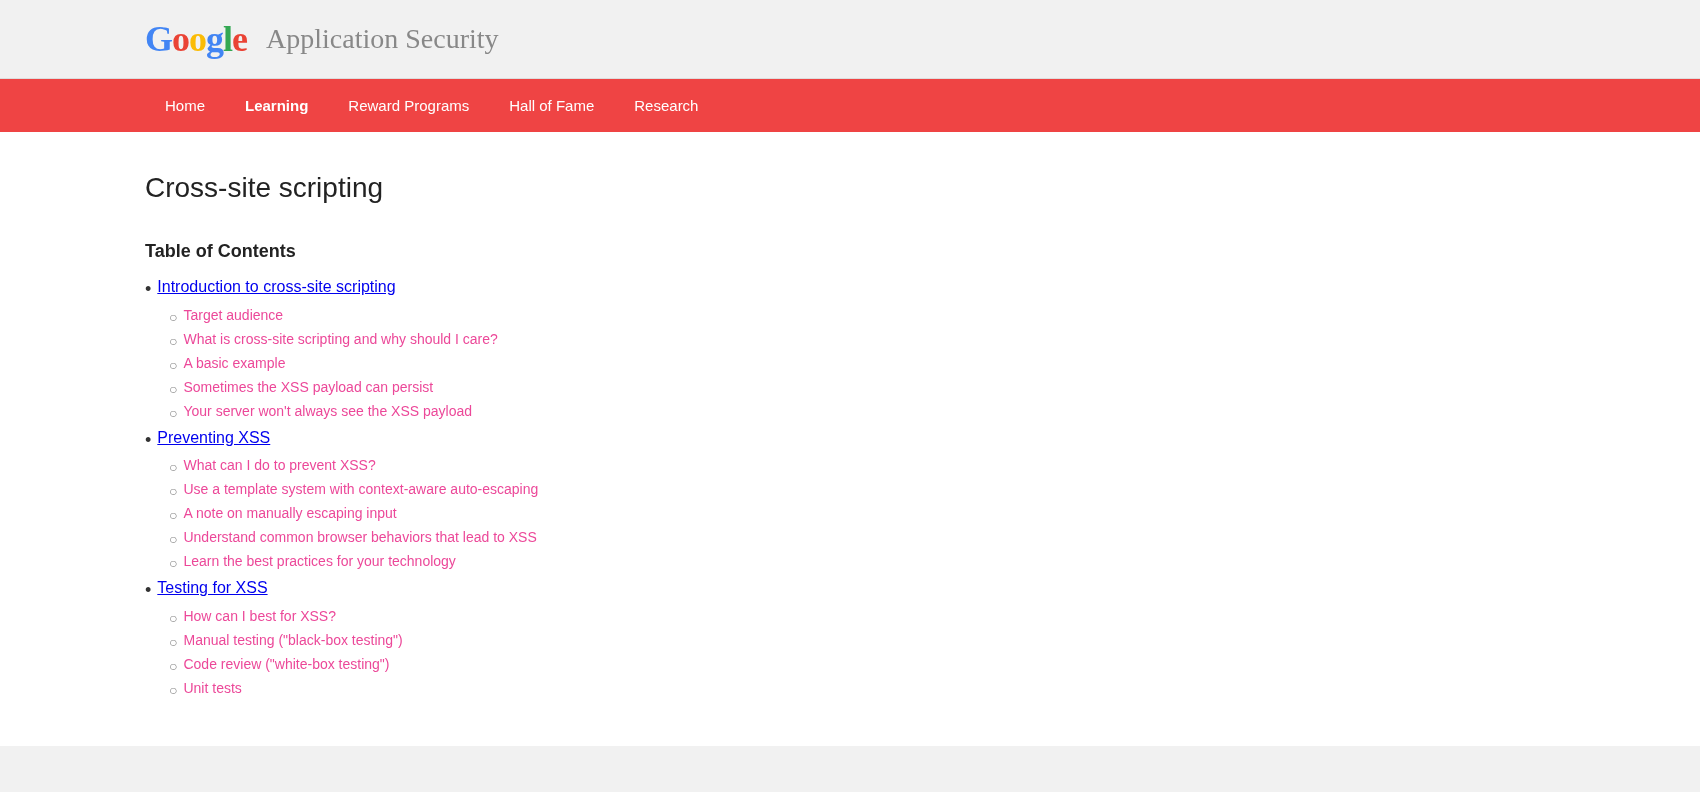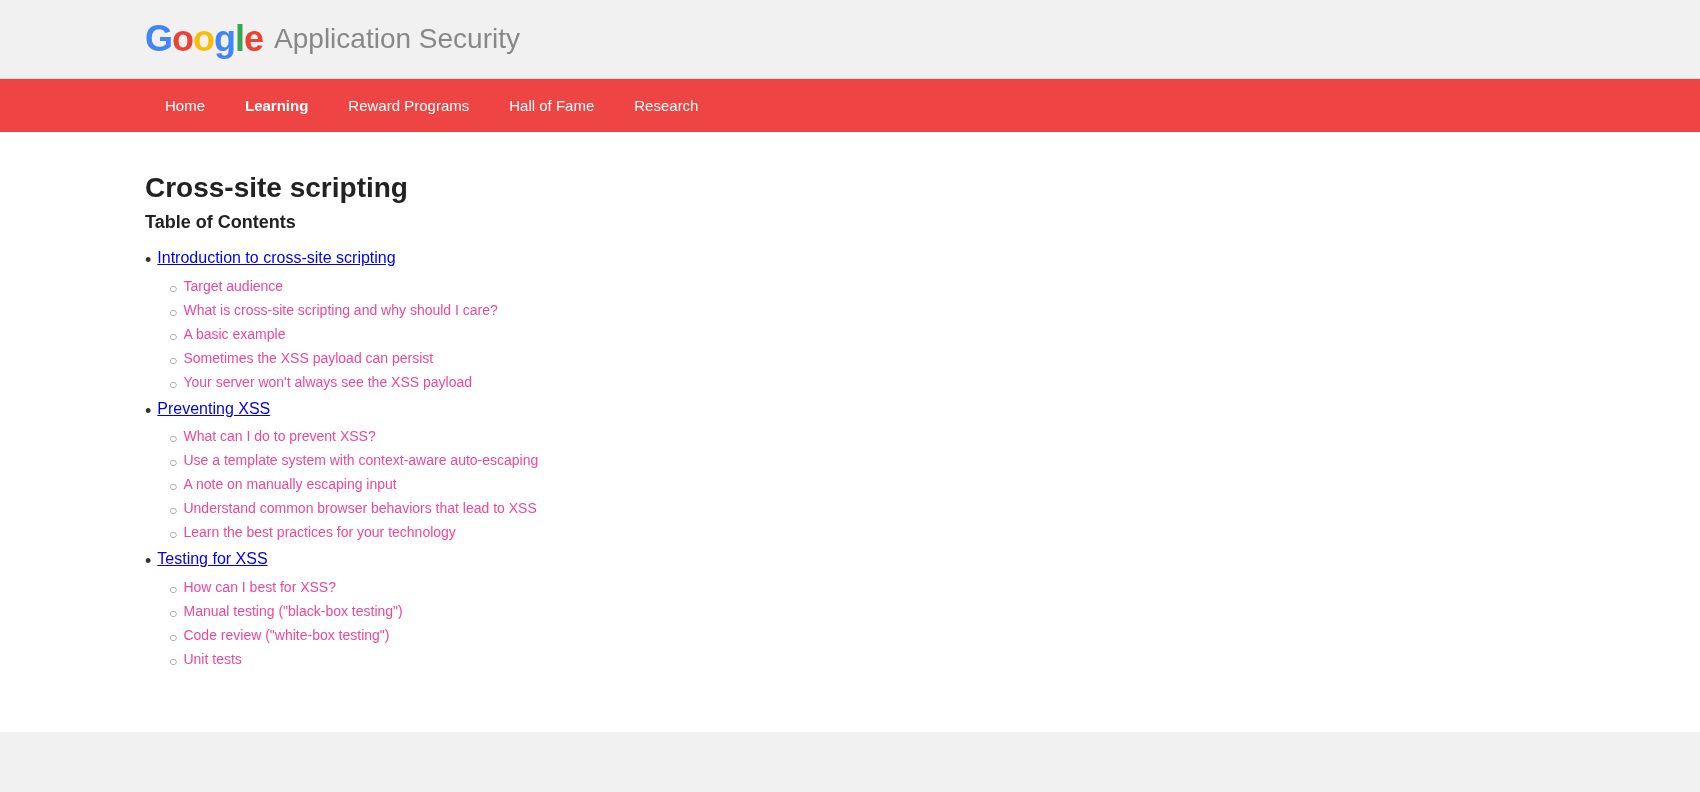--- a/index.html
+++ b/index.html
@@ -13,21 +13,22 @@
     
     #header {
       background: #f1f1f1;
       padding: 18px 0 18px 145px;
       border-bottom: 1px solid #ddd;
     }
 
     #logo-area {
       display: flex;
       align-items: center;
-      gap: 0;
+      gap: 8px;
+      font-family: Liberation Serif, serif;
     }
 
     #google-logo {
       font-size: 36px;
       font-weight: bold;
       letter-spacing: -1px;
     }
 
     .g-blue { color: #4285F4; }
     .g-red { color: #EA4335; }
@@ -65,23 +66,23 @@
 
     
     #content {
       background: #fff;
       min-height: 600px;
       padding: 40px 145px;
     }
 
     #page-title {
       font-size: 28px;
-      font-weight: bold;
+      font-weight: normal;
       color: #222;
-      margin-bottom: 8px;
+      margin-bottom: 37px;
     }
 
     #toc-title {
       font-size: 18px;
       font-weight: bold;
       color: #222;
       margin-bottom: 16px;
     }
 
     .toc-list {

